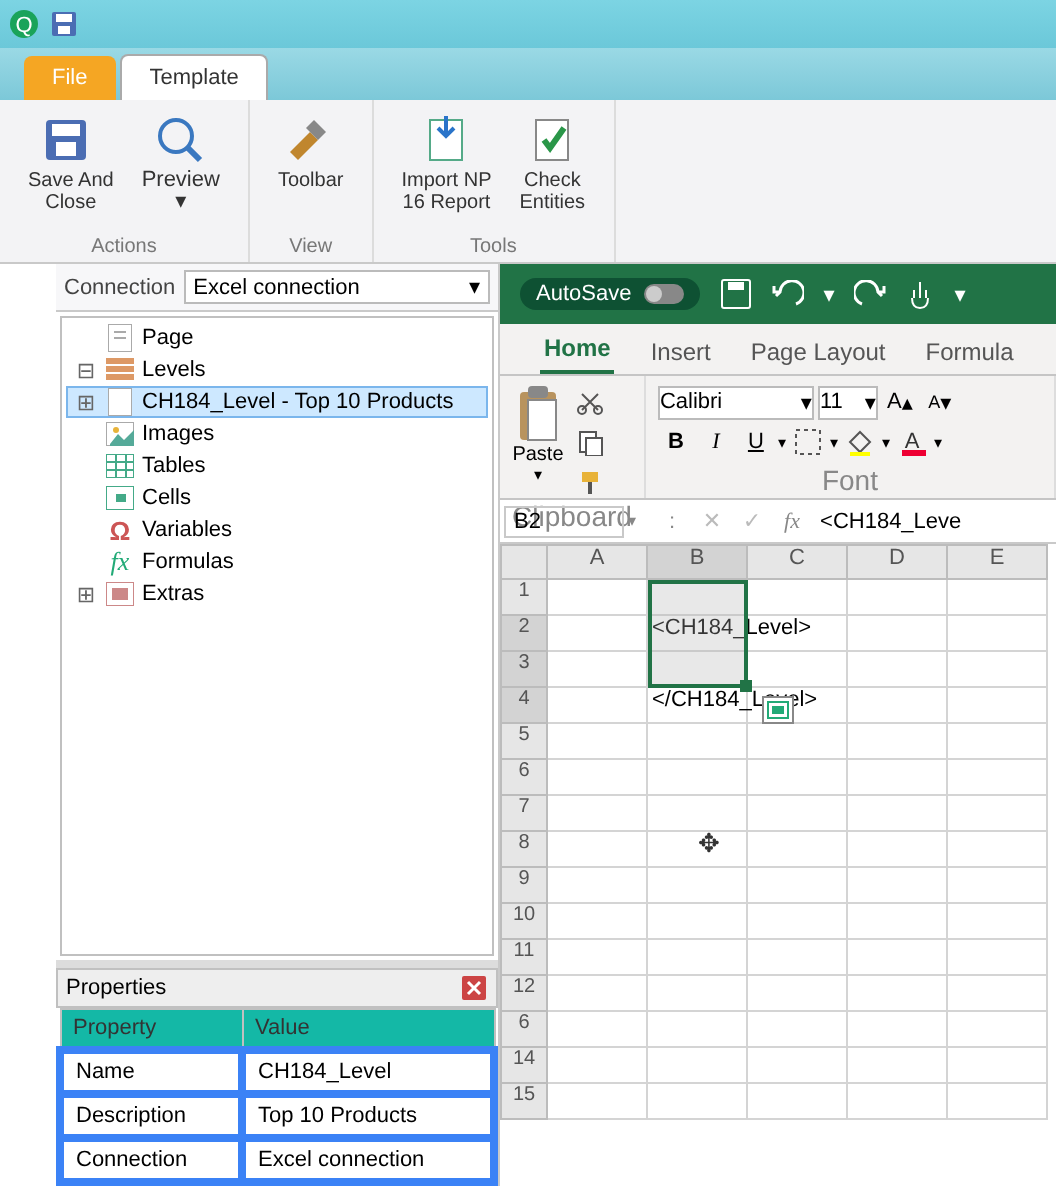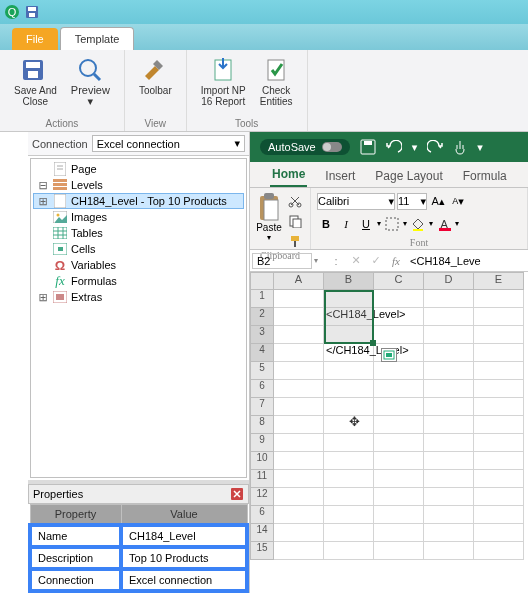--- a/index.html
+++ b/index.html
@@ -30,36 +30,36 @@
 .tree-item { display:flex; align-items:center; gap:4px; padding:1px 0 1px 4px; cursor:pointer; }
 .tree-item.selected { background:#cde8ff; border:1px solid #7bb6ec; padding:0 0 0 3px; }
 .tw { width:12px; display:flex; justify-content:center; color:#666; }
 .tic { width:14px; height:14px; display:flex; align-items:center; justify-content:center; }
 .indent1 { padding-left:16px; }
 
 .props { border-top:4px solid #dcdcdc; }
 .props-hdr { background:#eee; display:flex; justify-content:space-between; align-items:center; padding:2px 4px; border:1px solid #c0c0c0; }
 .props-hdr .x { width:14px; height:14px; display:flex; align-items:center; justify-content:center; cursor:pointer; }
 .props-table { width:100%; border-collapse:collapse; }
-.props-table th { background:#a3a3a3; text-align:center; padding:3px 6px; border:1px solid #c0c0c0; font-weight:normal; color:#333; }
+.props-table th { background:#14b8a6; text-align:left; padding:3px 6px; border:1px solid #c0c0c0; font-weight:normal; color:#333; }
 .props-table td { padding:3px 6px; border:4px solid #3b82f6; }
 
 .right { flex:1; position:relative; background:#fff; overflow:hidden; }
 .excel-hdr { height:30px; background:#217346; display:flex; align-items:center; gap:10px; padding:0 10px; color:#fff; }
 .autosave { background:#0e5133; border-radius:10px; display:flex; align-items:center; gap:6px; padding:2px 8px; font-size:10px; }
 .pill { width:20px; height:10px; border-radius:6px; background:#888; position:relative; }
 .pill::after { content:""; width:8px; height:8px; border-radius:50%; background:#ccc; position:absolute; left:1px; top:1px; }
 
 .excel-tabs { height:26px; border-bottom:1px solid #c5c5c5; display:flex; align-items:flex-end; padding-left:20px; gap:16px; background:#f3f2f1; }
 .etab { padding:4px 2px; font-size:12px; color:#555; cursor:pointer; }
 .etab.active { border-bottom:2px solid #217346; color:#217346; font-weight:600; }
 
 .excel-ribbon { height:62px; border-bottom:1px solid #c5c5c5; display:flex; background:#f3f2f1; }
 .er-grp { display:flex; flex-direction:column; justify-content:space-between; padding:4px 6px 1px; border-right:1px solid #ddd; }
-.er-title { font-size:10px; color:#888; text-align:center;font-family:Liberation Serif, serif; }
+.er-title { font-size:14px; color:#888; text-align:center; }
 .paste { display:flex; gap:4px; }
 .paste-col { display:flex; flex-direction:column; gap:2px; }
 .font-row { display:flex; gap:2px; align-items:center; }
 .font-sel { border:1px solid #bbb; background:#fff; padding:1px 0; font-size:11px; display:flex; align-items:center; }
 .fbtn { width:18px; height:18px; display:flex; align-items:center; justify-content:center; border:1px solid transparent; cursor:pointer; font-size:11px; }
 
 .formula-bar { height:22px; border-bottom:1px solid #c9c9c9; display:flex; align-items:center; background:#fff; }
 .name-box { width:60px; border:1px solid #c9c9c9; padding:1px 4px; font-size:11px; margin:0 2px; }
 .fb-btn { width:20px; text-align:center; color:#888; }
 .fb-input { flex:1; padding:1px 4px; font-size:11px; }

